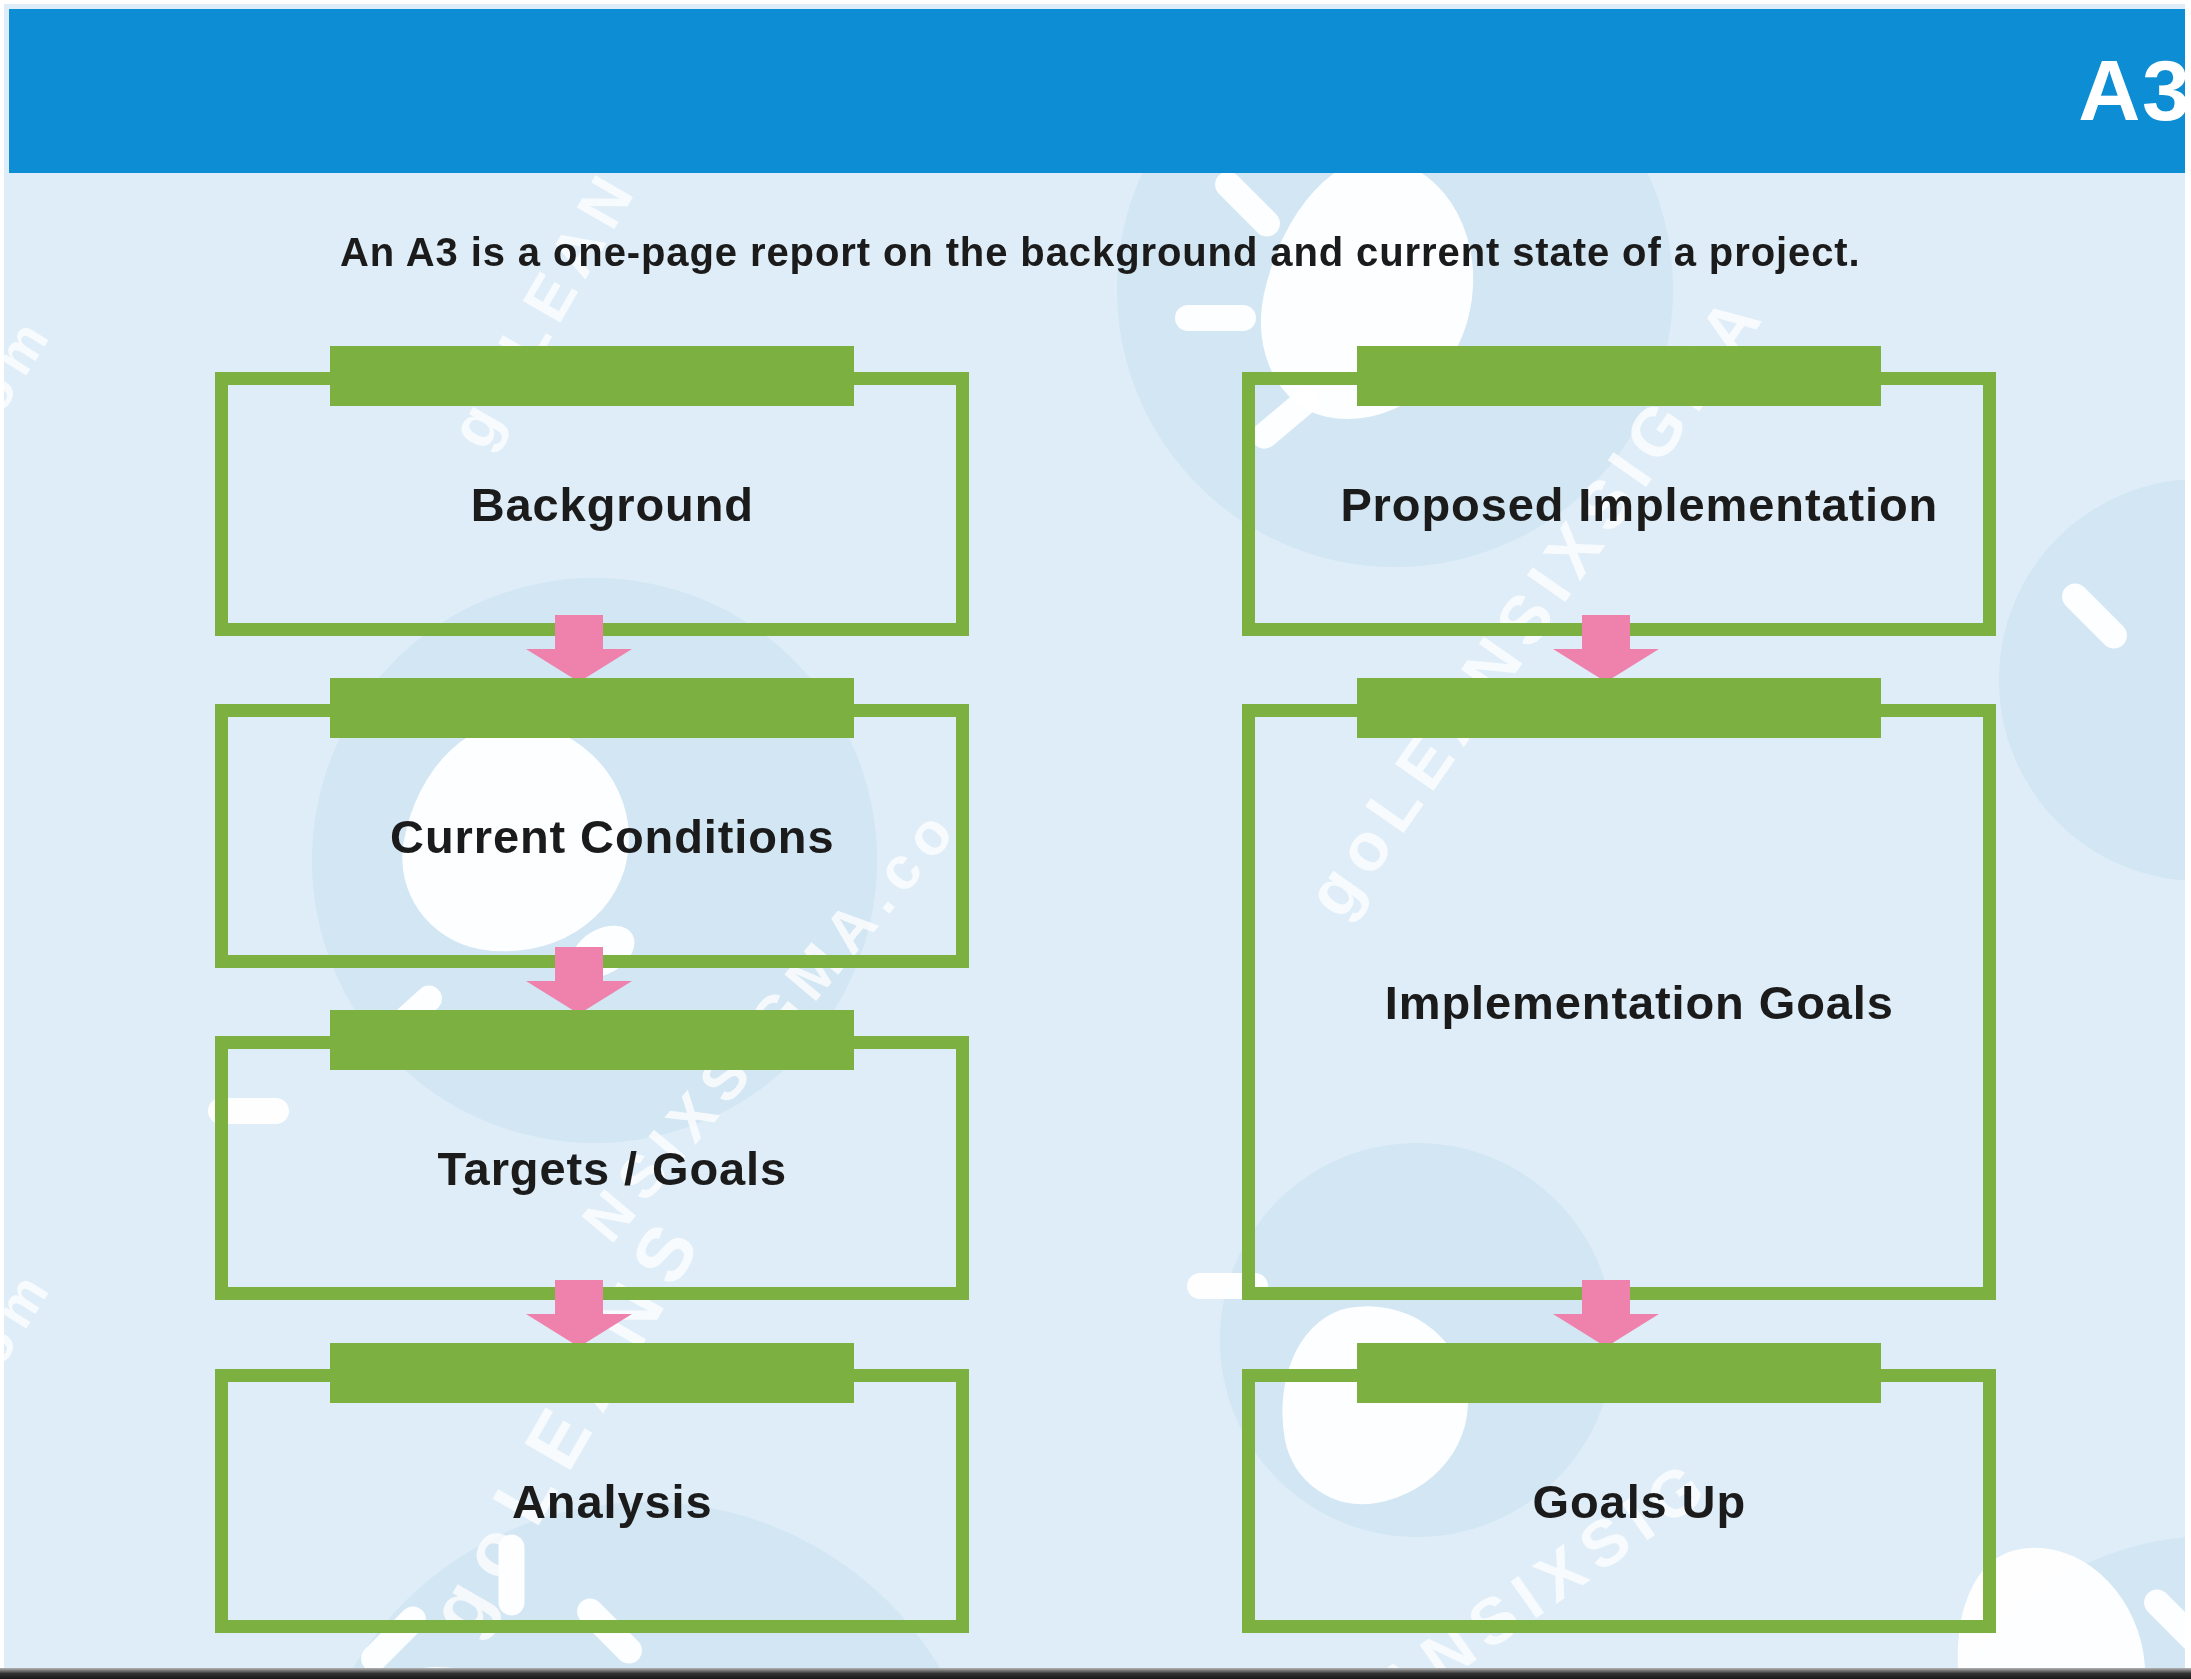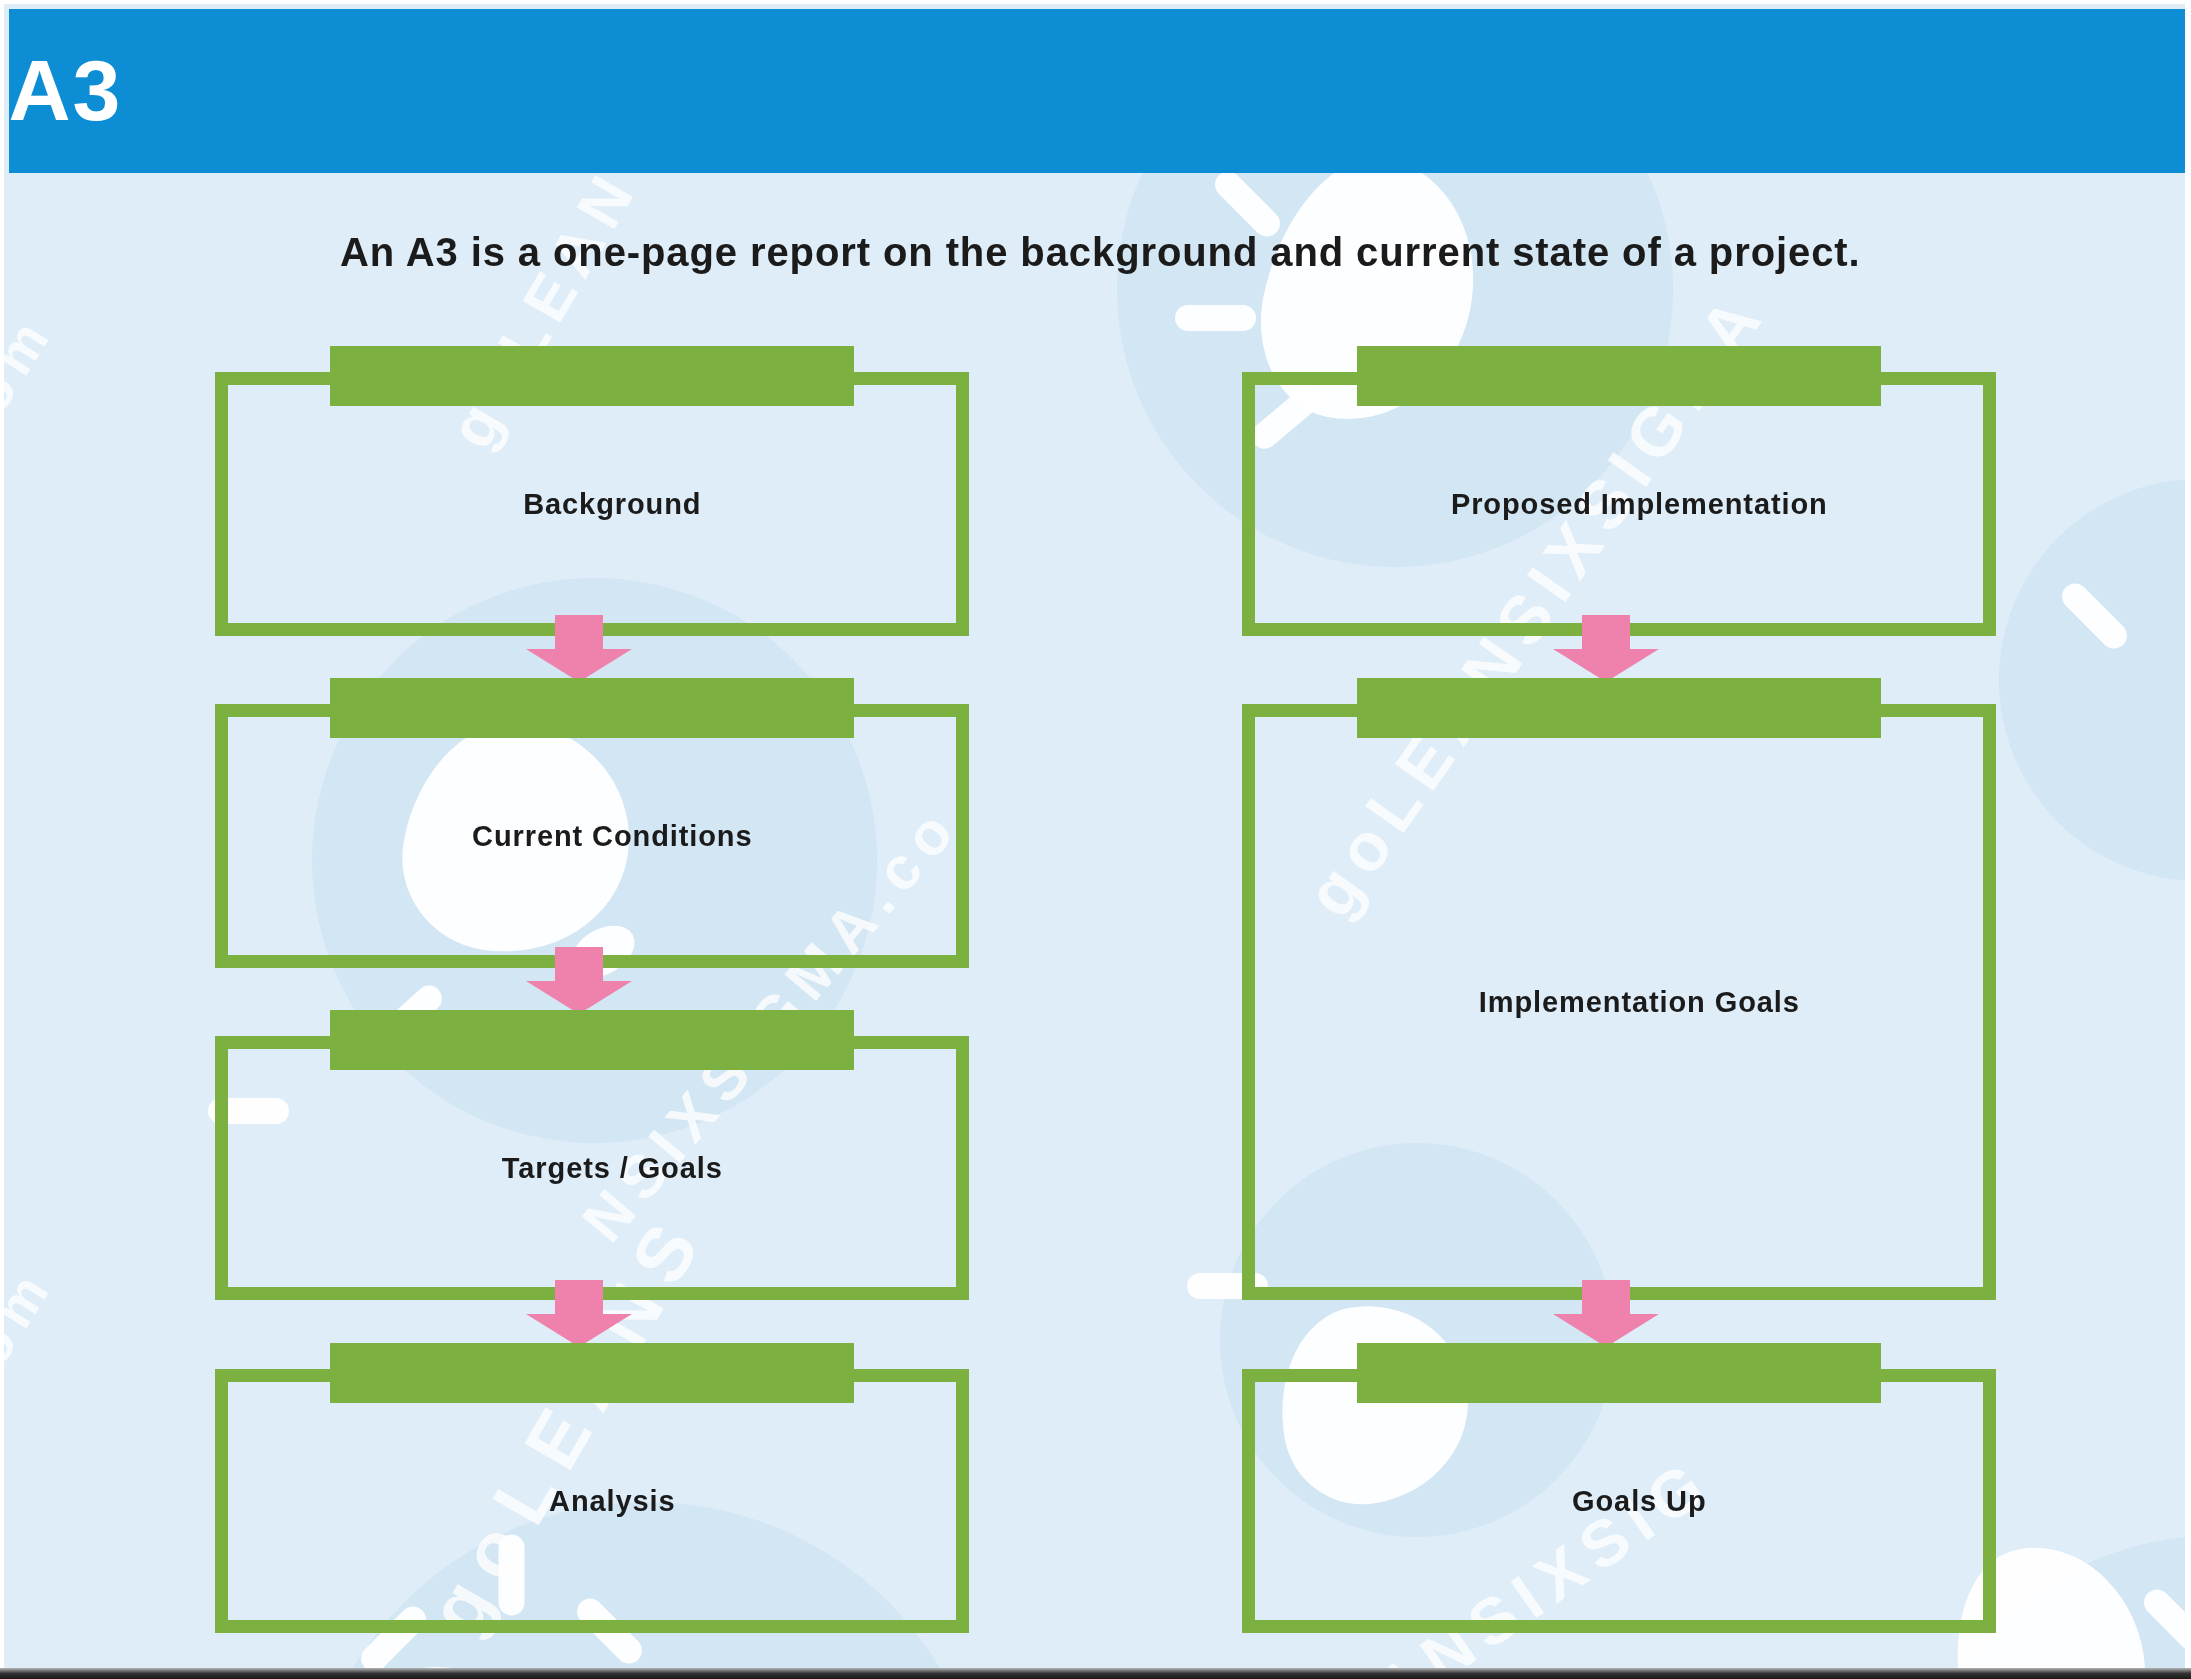--- a/index.html
+++ b/index.html
@@ -16,37 +16,37 @@
   .wm-circle{position:absolute;border-radius:50%;background:var(--watermark-circle,#d2e6f3);}
   .wm-blob{position:absolute;background:var(--watermark-white,#fff);opacity:.95;
     border-radius:46% 54% 58% 42% / 60% 50% 50% 40%;}
   .wm-dash{position:absolute;width:81px;height:26px;border-radius:13.7px;
     background:var(--watermark-white,#fff);opacity:.95;}
   .wm-text{position:absolute;color:var(--watermark-white,#fff);opacity:.78;font-weight:bold;
     white-space:nowrap;transform-origin:0 50%;letter-spacing:10.3px;}
   
   .header{
     position:absolute;left:4.3px;top:4.3px;width:2183px;height:164px;
-    background:var(--header-bg,#0d8ed4);display:flex;align-items:center;justify-content:flex-start;
+    background:var(--header-bg,#0d8ed4);display:flex;align-items:center;justify-content:flex-end;
     z-index:2;
   }
   .header-title{color:var(--header-text,#fff);font-size:86px;font-weight:bold;letter-spacing:1.7px;}
   .subtitle{
     position:absolute;left:0;top:226px;width:2192px;text-align:center;
     font-size:40px;font-weight:bold;color:var(--text,#1b1b1b);z-index:1;letter-spacing:0.9px;
   }
   
   .flowbox{position:absolute;border:13px solid var(--box-green,#7cb142);z-index:1;}
   .box-tab{
     position:absolute;left:50%;top:-39px;margin-left:-262px;width:524px;height:60px;
     background:var(--box-green,#7cb142);
   }
   .box-label{
     position:absolute;inset:0;display:flex;align-items:center;justify-content:center;
-    font-size:29px;font-weight:bold;color:var(--text,#1b1b1b);letter-spacing:0.9px;padding-left:40px;
+    font-size:47px;font-weight:bold;color:var(--text,#1b1b1b);letter-spacing:0.9px;padding-left:40px;
   }
   
   .arrow{position:absolute;width:106px;z-index:1;}
   .arrow-shaft{width:48px;height:34px;background:var(--arrow-pink,#ee82ad);margin:0 auto;}
   .arrow-head{width:0;height:0;border-left:53px solid transparent;
     border-right:53px solid transparent;border-top:33px solid var(--arrow-pink,#ee82ad);}
   
   .bottom-line{position:absolute;left:0;top:1668px;width:2192px;height:12px;
     background:linear-gradient(to bottom,#b5b5b5,#333 45%,#141414);z-index:3;}
 </style>

